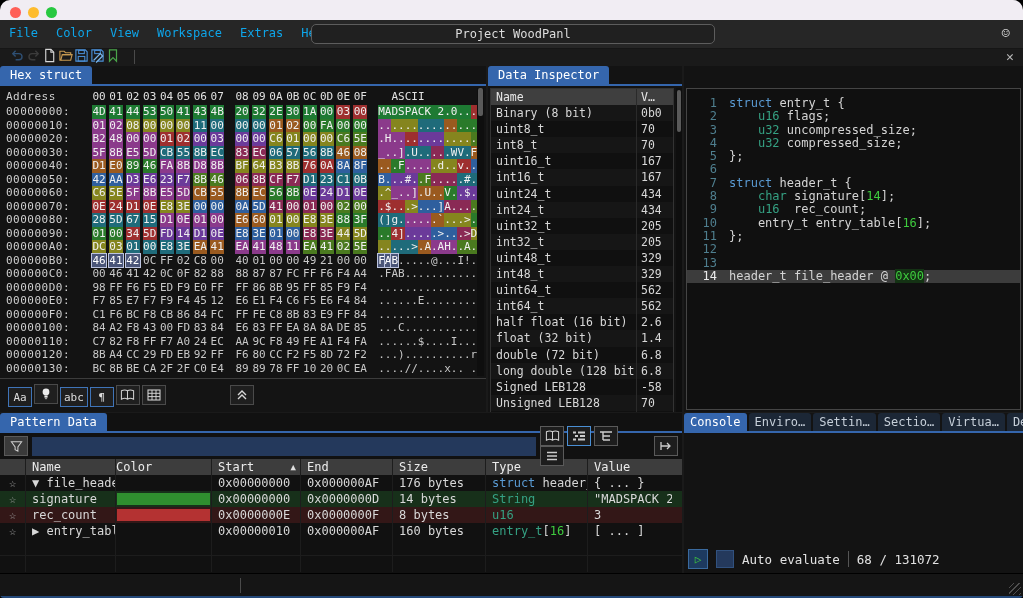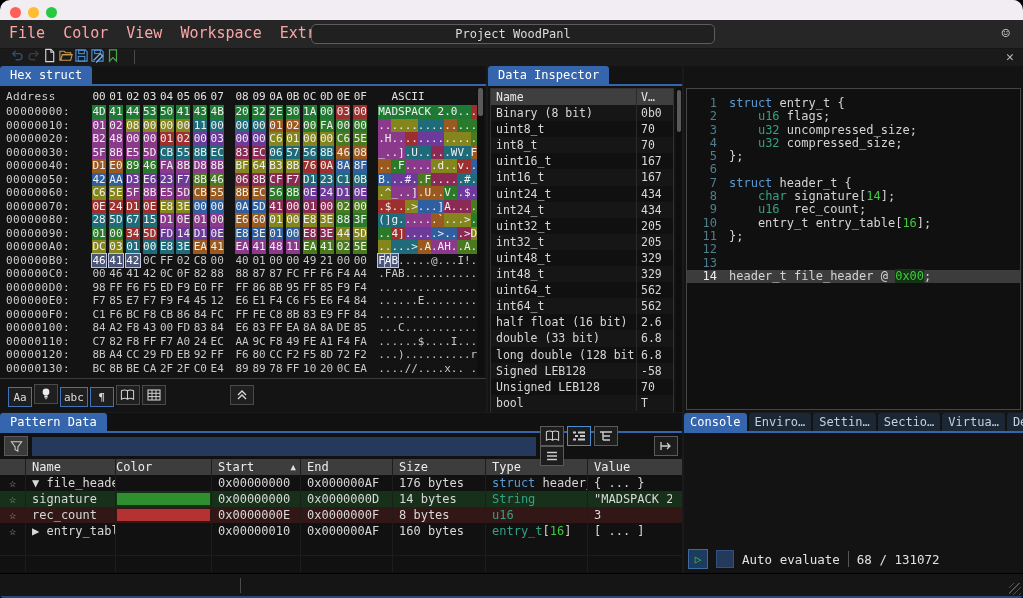--- a/index.html
+++ b/index.html
@@ -5,21 +5,21 @@
   html,body{margin:0;padding:0;background:#000;}
   #app{position:relative;width:1023px;height:598px;background:#1a1a1a;overflow:hidden;
        border-radius:10px 10px 4px 4px;font-family:"DejaVu Sans Mono",monospace;color:#d8d8d8;}
 
   
   .titlebar{position:absolute;top:0;left:0;right:0;height:20px;background:#f1edf3;}
   .dot{position:absolute;top:7px;width:11px;height:11px;border-radius:50%;}
 
   
   .menubar{position:absolute;top:20px;left:0;right:0;height:28px;background:#262626;border-bottom:1px solid #161616;}
-  .menuitem{display:inline-block;padding:0 9px;line-height:27px;font-size:15px;color:#fca5a5;}
+  .menuitem{display:inline-block;padding:0 9px;line-height:27px;font-size:12px;color:#0ea5e9;}
   .projfield{position:absolute;left:311px;top:4px;width:402px;height:18px;border:1px solid #5d5d5d;
              border-radius:5px;background:#202020;text-align:center;font-size:12px;line-height:18px;color:#dcdcdc;}
   .smiley{position:absolute;right:13px;top:4px;font-size:14px;color:#cfcfcf;line-height:18px;}
 
   
   .toolbar{position:absolute;top:48px;left:0;right:0;height:18px;display:flex;align-items:center;padding-left:10px;gap:9px;}
   .tbicon{width:16px;height:16px;display:inline-flex;}
   .tbsep{width:1px;height:14px;background:#4a4a4a;margin-left:3px;}
   .wclose{position:absolute;right:6px;top:49px;color:#b8b8b8;font-size:13px;width:14px;text-align:center;}
 
@@ -294,21 +294,25 @@
         </div>
         <div class="insrow">
           <span class="insname">int64_t</span>
           <span class="insval">562</span>
         </div>
         <div class="insrow">
           <span class="insname">half float (16 bit)</span>
           <span class="insval">2.6</span>
         </div>
         <div class="insrow">
-          <span class="insname">double (33 bit)</span>
+          <span class="insname">float (32 bit)</span>
+          <span class="insval">1.4</span>
+        </div>
+        <div class="insrow">
+          <span class="insname">double (72 bit)</span>
           <span class="insval">6.8</span>
         </div>
         <div class="insrow">
           <span class="insname">long double (128 bit)</span>
           <span class="insval">6.8</span>
         </div>
         <div class="insrow">
           <span class="insname">Signed LEB128</span>
           <span class="insval">-58</span>
         </div>

